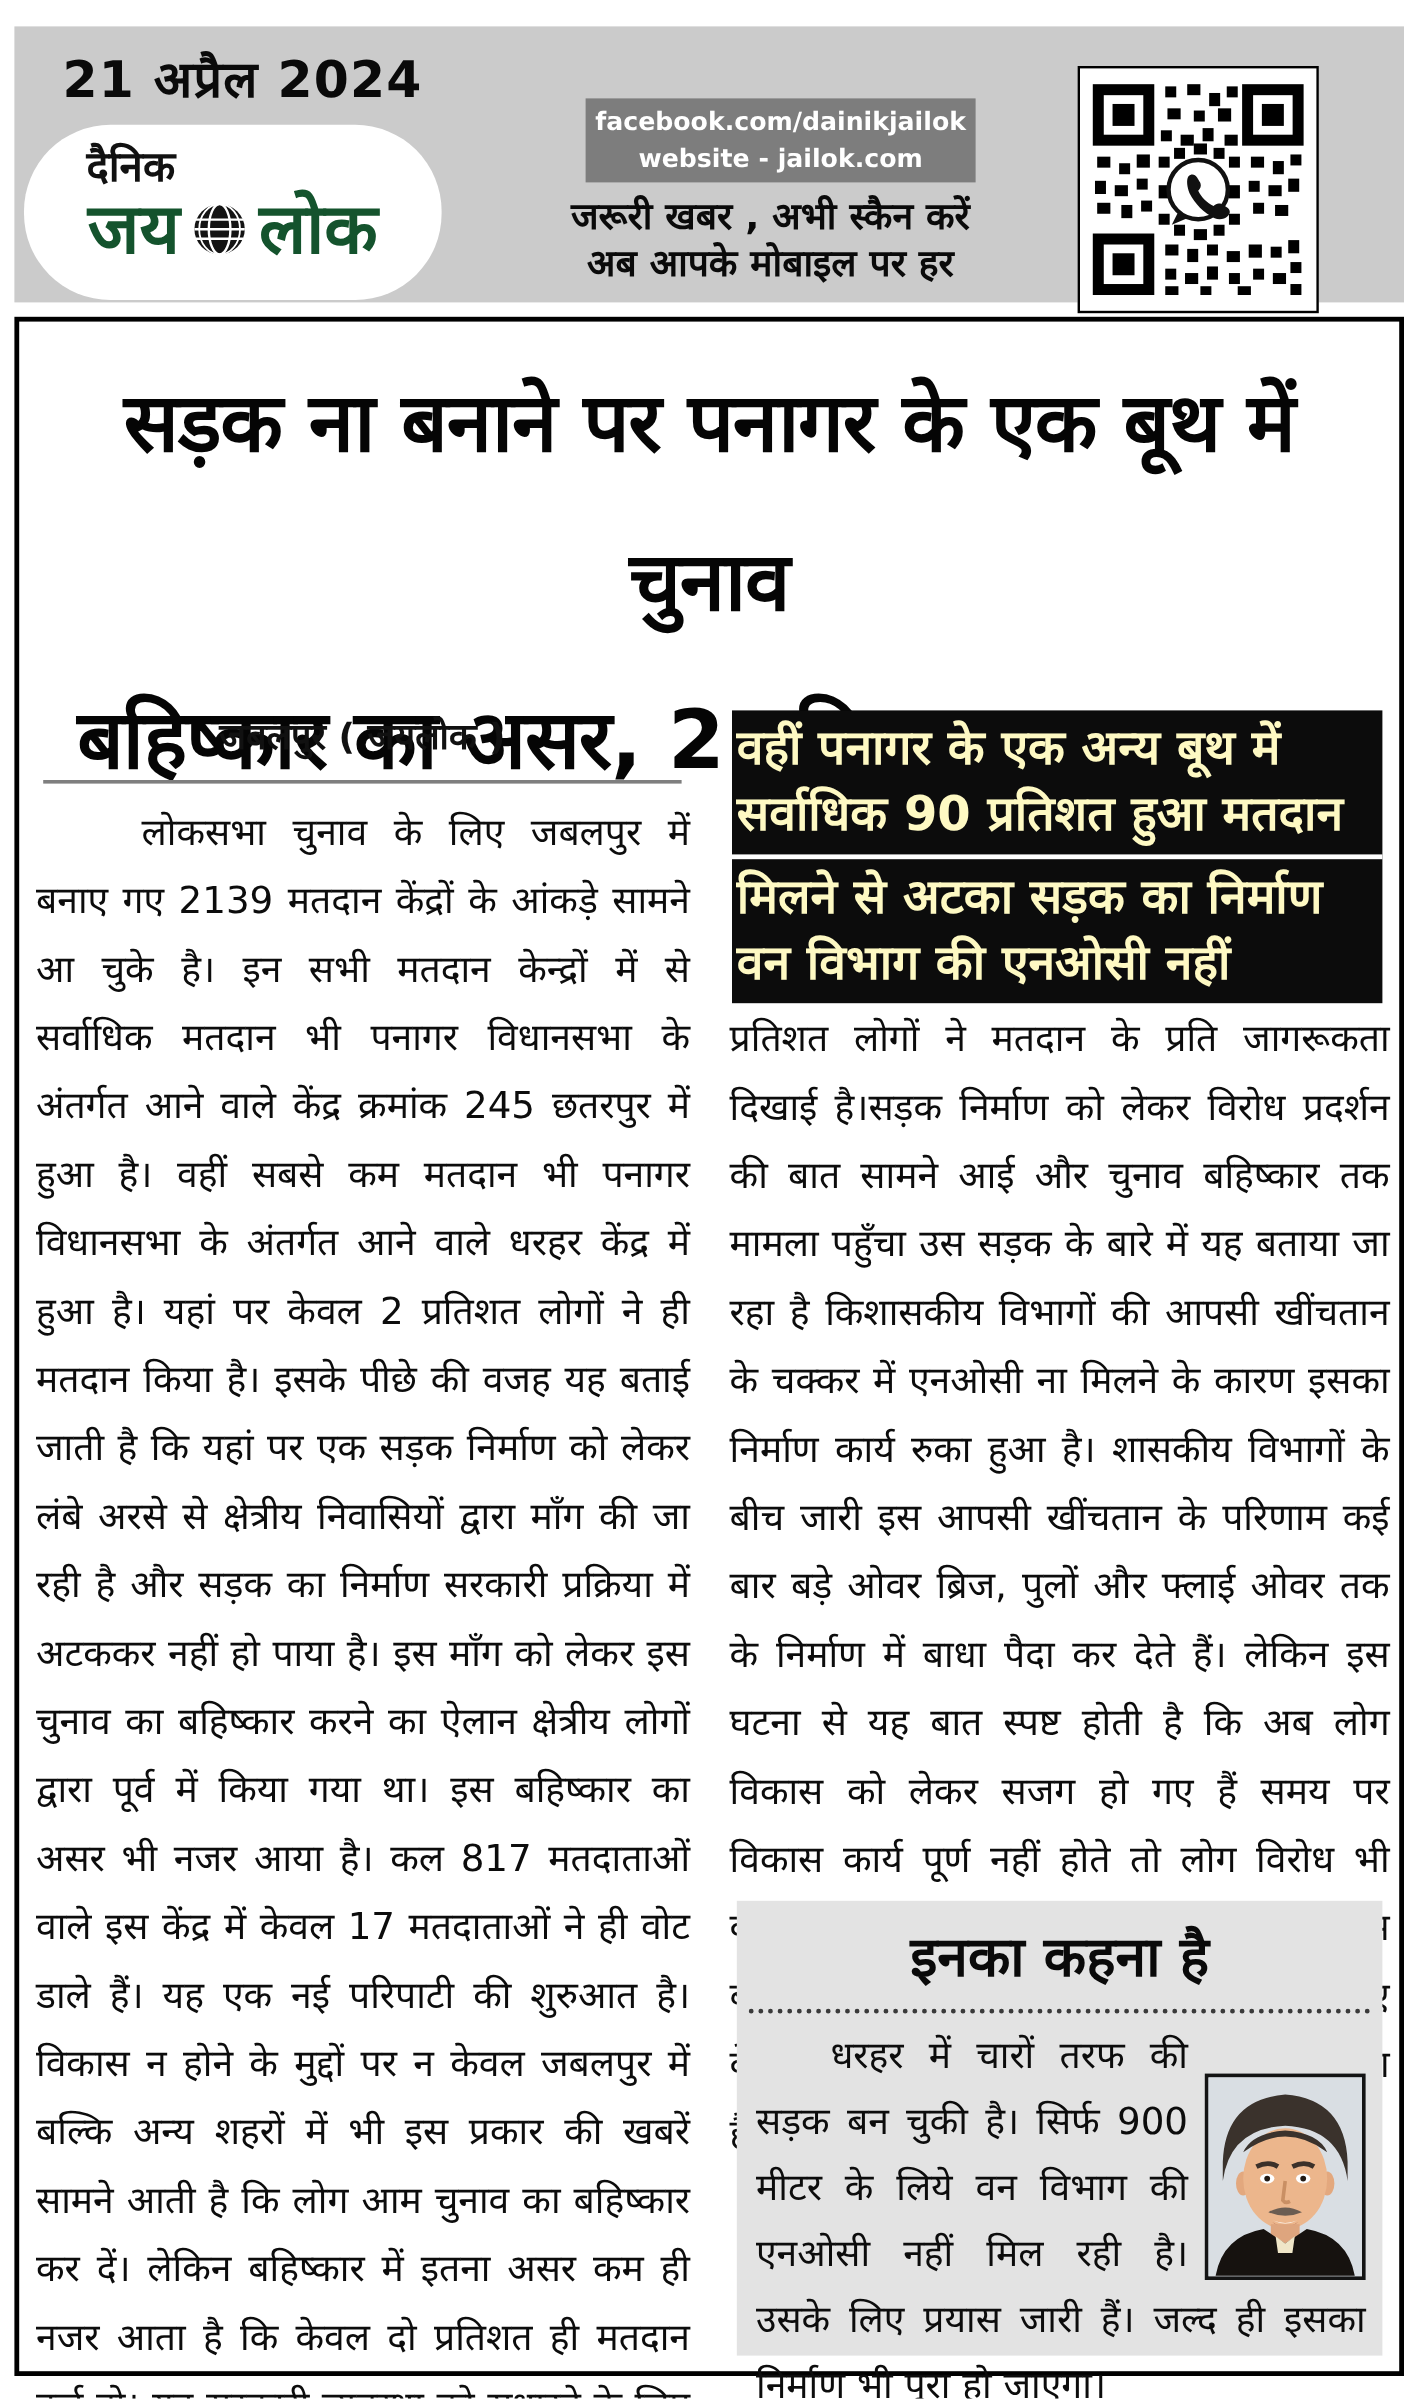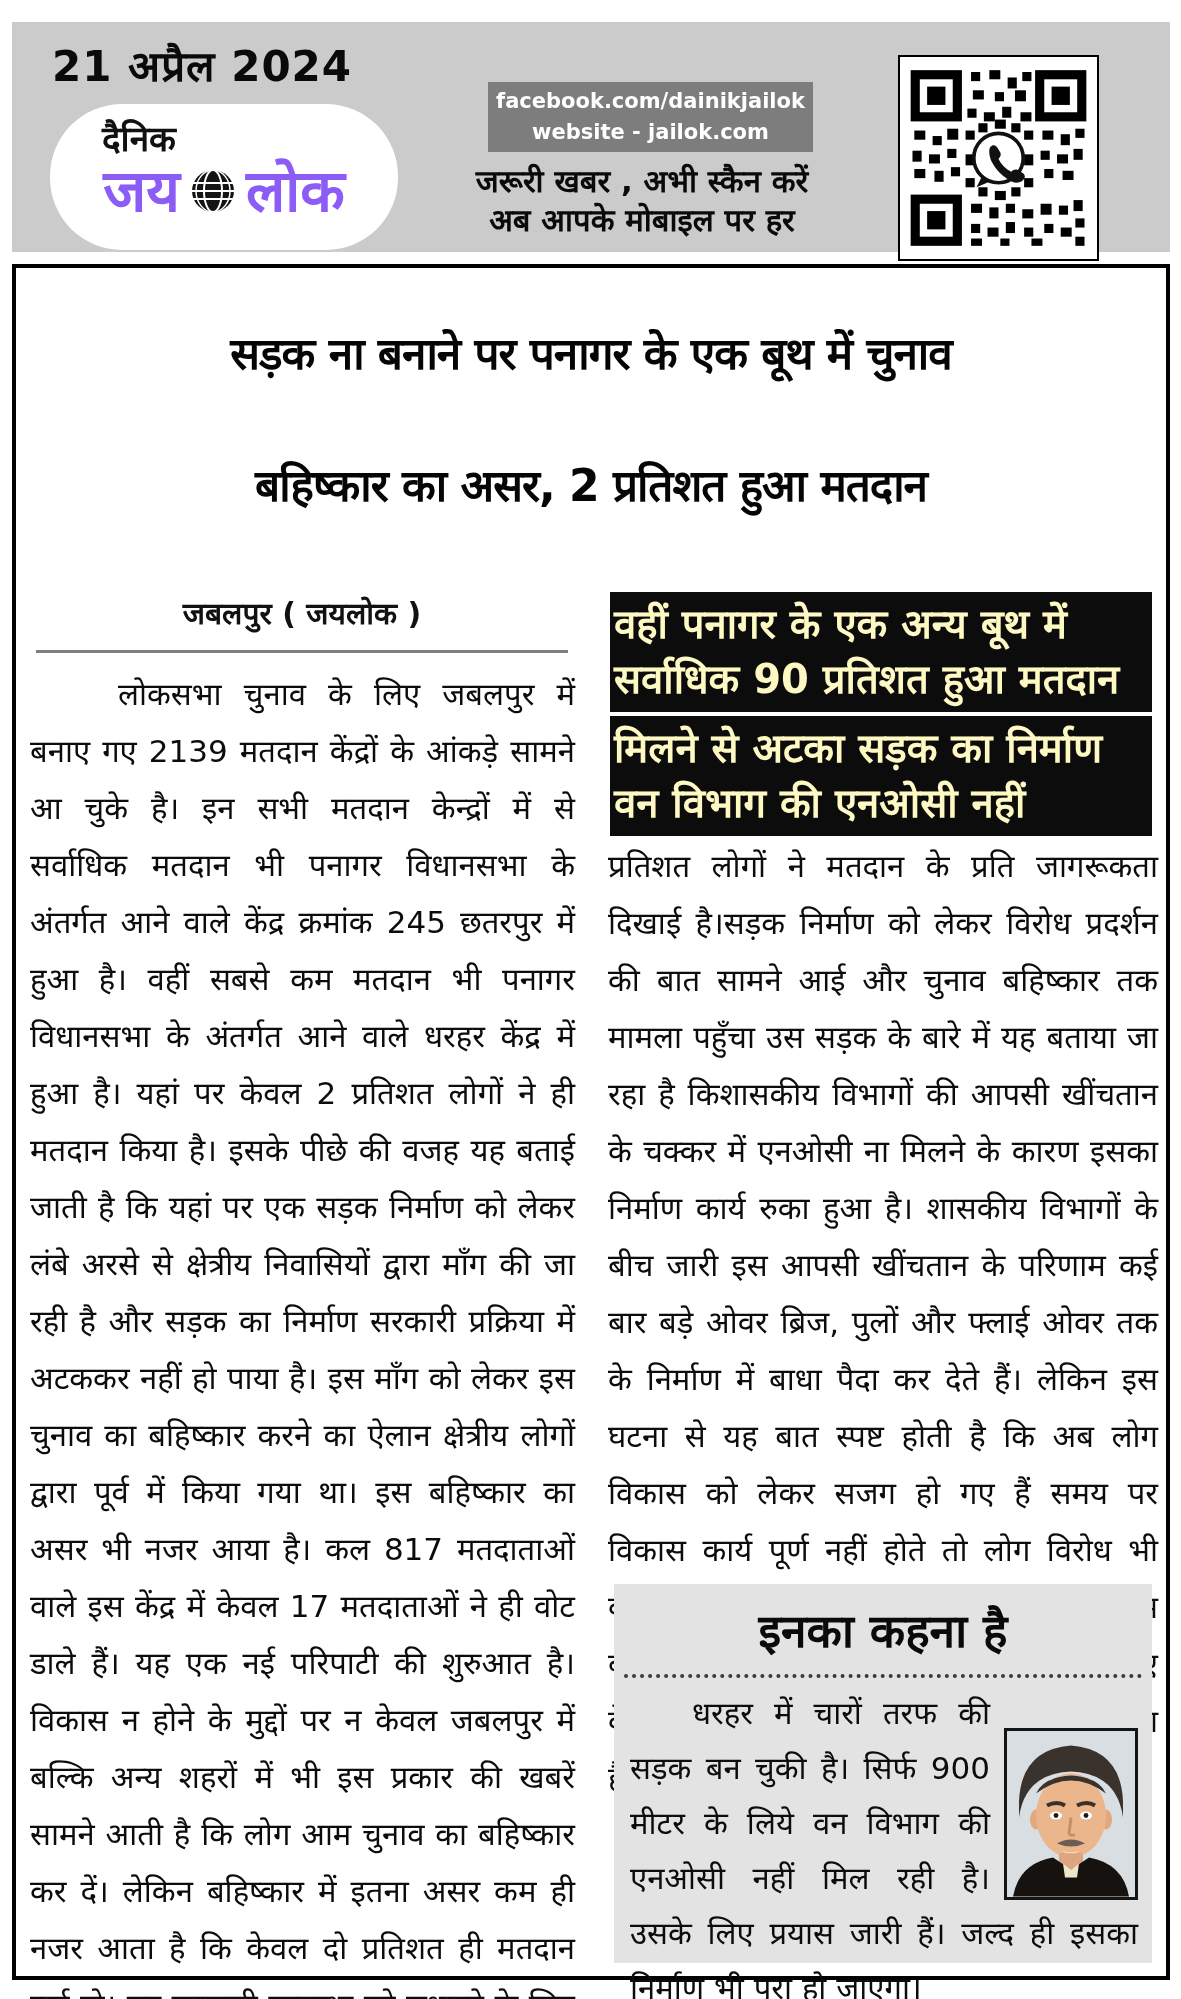--- a/index.html
+++ b/index.html
@@ -12,31 +12,31 @@
   
   .header-band {
     position:absolute; left:12px; top:22px; width:1158px; height:230px;
     background:#cbcbcb;
   }
   .masthead-date {
     position:absolute; left:40px; top:14px;
     font-size:42px; font-weight:800; letter-spacing:1px; color:#0a0a0a;
   }
   .logo-pill {
-    position:absolute; left:38px; top:82px; width:348px; height:146px;
+    position:absolute; left:8px; top:82px; width:348px; height:146px;
     background:#ffffff; border-radius:72px; overflow:hidden;
   }
   .logo-top {
     margin:10px 0 0 52px; font-size:35px; font-weight:700; color:#111;
   }
   .logo-main {
     display:flex; align-items:center; justify-content:center; gap:10px;
     margin-top:0px;
   }
-  .logo-word { font-size:58px; font-weight:900; color:#8b5cf6; line-height:60px; }
+  .logo-word { font-size:58px; font-weight:900; color:#14532d; line-height:60px; }
   .globe { width:46px; height:46px; display:block; }
 
   .social-box {
     position:absolute; left:476px; top:60px; width:325px; height:70px;
     background:#7d7d7d; color:#ffffff; text-align:center;
     font-weight:700; font-size:21px; line-height:31px; padding-top:4px;
   }
   .scan-text {
     position:absolute; left:420px; top:140px; width:420px;
     text-align:center; font-weight:800; font-size:31px; line-height:39px; color:#0a0a0a;
@@ -49,21 +49,21 @@
   .qr-box svg { width:100%; height:100%; display:block; }
 
   
   .article-box {
     position:absolute; left:12px; top:264px; width:1158px; height:1716px;
     background:#ffffff; border:4px solid #000;
   }
 
   .headline {
     position:absolute; left:26px; top:288px; width:1130px; text-align:center;
-    font-weight:900; font-size:44px; line-height:132px; color:#050505;
+    font-weight:900; font-size:68px; line-height:132px; color:#050505;
     letter-spacing:-1px;
   }
 
   .byline {
     position:absolute; left:32px; top:592px; width:540px; text-align:center;
     font-weight:700; font-size:30px; color:#111;
   }
   .byline-rule {
     position:absolute; left:36px; top:650px; width:532px; height:3px; background:#7f7f7f;
   }

